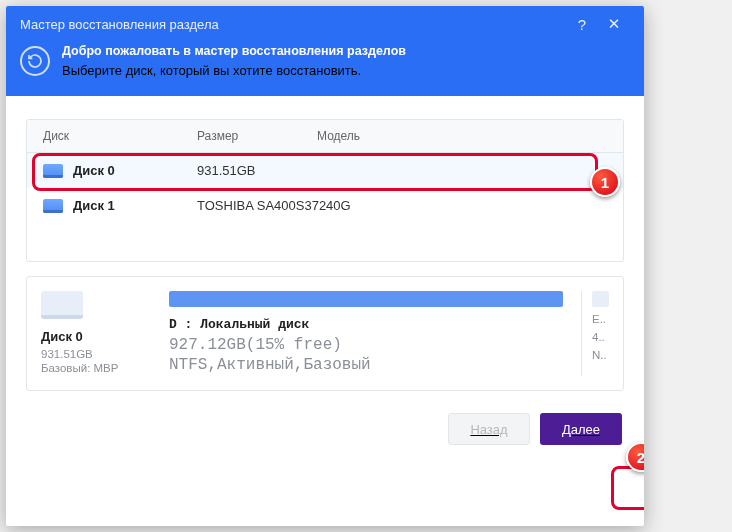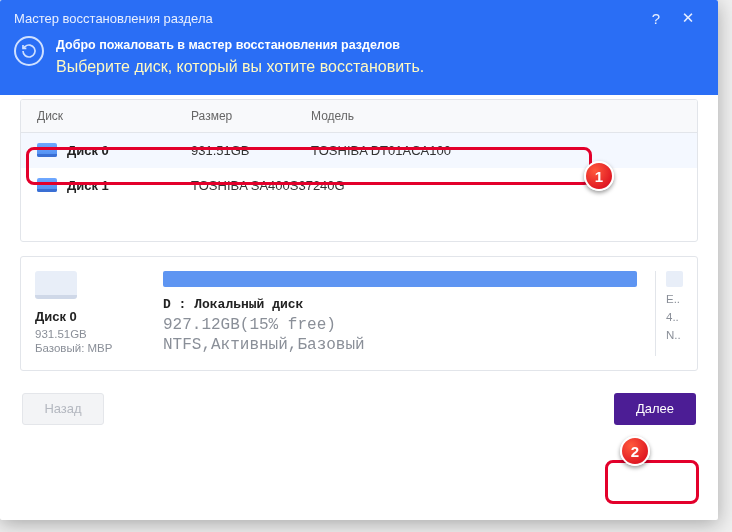--- a/index.html
+++ b/index.html
@@ -4,23 +4,23 @@
 <style>
 * { box-sizing: border-box; margin: 0; padding: 0; }
 body {
   font-family: "Segoe UI", Arial, sans-serif;
   background: #f0f0f0;
   width: 732px;
   height: 532px;
   position: relative;
 }
 .window {
-  width: 718px;
+  width: 638px;
   height: 520px;
-  margin: 0;
+  margin: 6px;
   background: #fff;
   box-shadow: 0 4px 20px rgba(0,0,0,0.3);
   border-radius: 2px;
   overflow: hidden;
   position: relative;
 }
 .titlebar {
   background: #2a6ef5;
   height: 36px;
   display: flex;
@@ -28,32 +28,32 @@
   padding: 0 14px;
   color: #e8efff;
   font-size: 13px;
 }
 .titlebar .title { flex: 1; }
 .titlebar .tb-btn { width: 32px; text-align: center; font-size: 15px; color: #e8efff; cursor: pointer; }
 .header {
   background: #2a6ef5;
   padding: 0 14px 16px 14px;
   display: flex;
-  align-items: flex-start;
+  align-items: center;
   gap: 12px;
 }
 .header .hicon {
   width: 30px; height: 30px; border: 2px solid #cfe0ff; border-radius: 50%;
   display: flex; align-items: center; justify-content: center; flex-shrink: 0;
 }
 .header .hicon svg { width: 16px; height: 16px; }
 .header .htext { color: #fff; font-size: 12.5px; line-height: 1.5; }
 .header .htext .h1 { font-weight: 600; }
-.header .htext .h2 { color: #fef9c3; font-size: 16px; }
-.content { padding: 4px 20px 0 20px; }
+.header .htext .h2 { color: #000000; font-size: 13px; }
+.content { padding: 23px 20px 0 20px; }
 .table {
   border: 1px solid #e2e5ea;
   border-radius: 3px;
   overflow: hidden;
 }
 .thead {
   display: flex;
   background: #f8f9fb;
   border-bottom: 1px solid #e2e5ea;
   font-size: 12px;
@@ -111,22 +111,23 @@
 }
 .detail .parts .pname { color: #222; font-weight: 600; font-size: 13px; margin-bottom: 4px; }
 .detail .parts .pline { margin-bottom: 2px; font-size: 16px; }
 .detail .side {
   width: 28px; border-left: 1px solid #e2e5ea; padding-left: 10px;
   display: flex; flex-direction: column; gap: 6px; color: #8a8f98;
   font-size: 11.5px;
 }
 .detail .side .sbar { height: 16px; background: #e8eef8; border-radius: 2px; }
 .footer {
-  display: flex; justify-content: space-between; gap: 10px;
+  display: flex; justify-content: flex-end; gap: 10px;
   padding: 22px 22px 0 22px;
+  text-decoration: underline;
 }
 .btn {
   min-width: 82px; height: 32px; border-radius: 3px;
   font-size: 13px; display: flex; align-items: center; justify-content: center;
   cursor: pointer; border: 1px solid transparent;
 }
 .btn.secondary { background: #f3f4f6; color: #b4b8c0; border-color: #e4e6ea; }
 .btn.primary { background: #4c1d95; color: #fff; }
 
 .ann-box {
@@ -174,21 +175,20 @@
         <div class="col-size">Размер</div>
         <div class="col-model">Модель</div>
       </div>
       <div class="tbody">
         <div class="trow selected">
           <div class="col-disk">
             <span class="disk-icon"></span>
             <span>Диск 0</span>
           </div>
           <div class="col-size">931.51GB</div>
-          <div class="col-model">TOSHIBA DT01ACA100</div>
         </div>
         <div class="trow">
           <div class="col-disk">
             <span class="disk-icon"></span>
             <span>Диск 1</span>
           </div>
           <div class="col-model">TOSHIBA SA400S37240G</div>
         </div>
       </div>
     </div>

